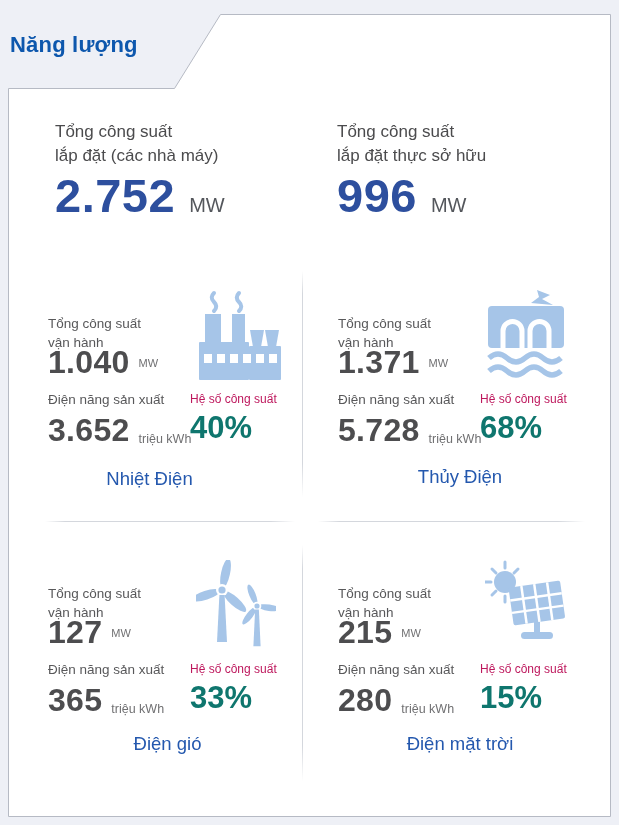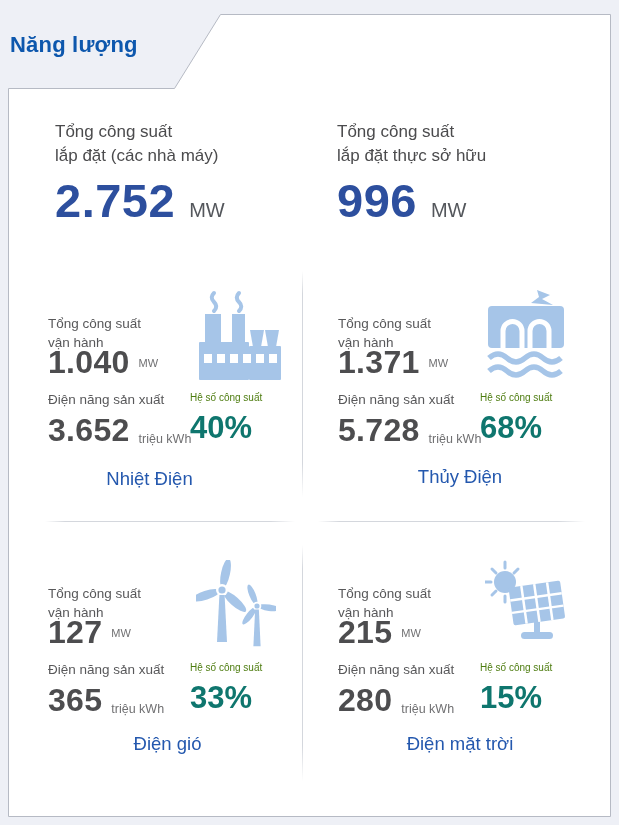--- a/index.html
+++ b/index.html
@@ -15,42 +15,42 @@
   .page-title{
     position:absolute;left:10px;top:32px;
     font-size:22px;font-weight:600;color:#0d57ad;letter-spacing:.2px;
   }
 
   
   .stat{position:absolute;}
   .stat-installed{left:55px;top:120px;}
   .stat-owned{left:337px;top:120px;}
   .stat-label{font-size:17px;line-height:24px;color:#4b4b4d;}
-  .stat-value-row{display:flex;align-items:baseline;gap:14px;margin-top:5px;text-align:right;}
+  .stat-value-row{display:flex;align-items:baseline;gap:14px;text-align:right;}
   .stat-value{font-size:47px;font-weight:700;color:#2d4f9e;letter-spacing:.5px;}
   .stat-unit{font-size:20px;color:#54575c;}
 
   
   .quad{position:absolute;width:255px;height:210px;}
   .q1{left:40px;top:288px;}
   .q2{left:330px;top:288px;}
   .q3{left:40px;top:558px;}
   .q4{left:330px;top:558px;}
 
   .op-label{position:absolute;left:8px;top:26px;font-size:13.5px;line-height:19px;color:#58585a;}
   .value-row{display:flex;align-items:center;gap:9px;}
   .op-value-row{position:absolute;left:8px;top:56px;}
   .big-num{font-size:32px;font-weight:600;color:#4d4d4f;letter-spacing:.3px;}
   .unit-sm{font-size:11px;color:#707072;}
   .unit-md{font-size:12.5px;color:#707072;margin-top:16px;}
   .icon-box{position:absolute;left:148px;top:2px;width:96px;height:98px;
             display:flex;align-items:flex-start;justify-content:center;}
   .prod-label{position:absolute;left:8px;top:104px;font-size:13.5px;color:#58585a;}
   .prod-value-row{position:absolute;left:8px;top:124px;}
-  .factor-label{position:absolute;left:150px;top:104px;font-size:10px;color:#4d7c0f;text-align:right;}
+  .factor-label{position:absolute;left:150px;top:104px;font-size:12px;color:#be185d;text-align:right;}
   .factor-value{position:absolute;left:150px;top:122px;font-size:31px;font-weight:600;color:#0f766e;}
 
   .sector-title{
     position:absolute;width:255px;text-align:center;
     font-size:18.5px;font-weight:500;color:#2458ae;
   }
   .t1{left:22px;top:468px;}
   .t2{left:330px;top:466px;width:260px;}
   .t3{left:40px;top:733px;}
   .t4{left:330px;top:733px;width:260px;}

